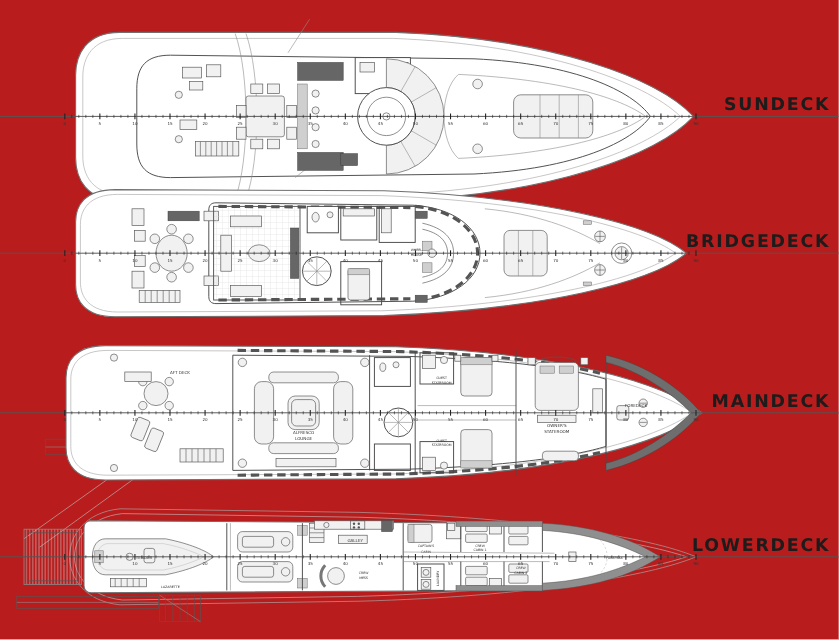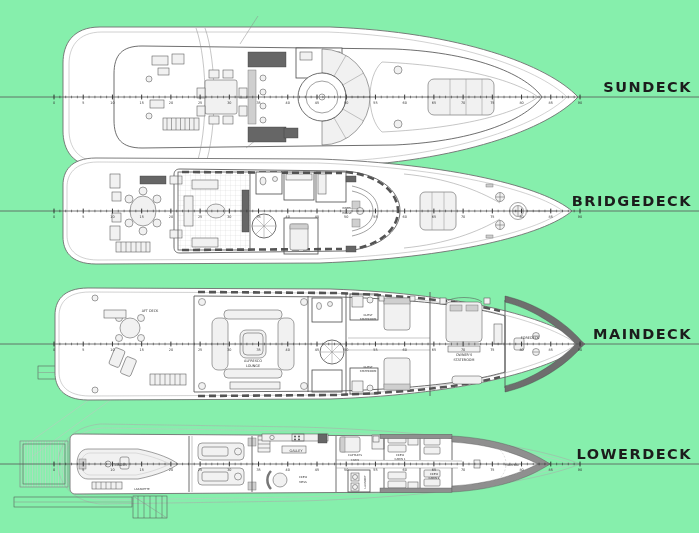--- a/index.html
+++ b/index.html
@@ -1,16 +1,16 @@
 <!DOCTYPE html>
 <html><head>
 <meta charset="utf-8">
 <style>
   html,body{margin:0;padding:0;background:#fff;}
-  #stage{position:relative;width:699px;height:533px;background:#86efac;overflow:hidden;
+  #stage{position:relative;width:699px;height:533px;background:#b91c1c;overflow:hidden;
          font-family:"DejaVu Sans",sans-serif;}
   svg{display:block}
   .hull{fill:#ffffff;stroke:#6f6f6f;stroke-width:0.9;}
   .fair{fill:none;stroke:#aaaaaa;stroke-width:0.55;}
   .fair2{fill:none;stroke:#c3c3c3;stroke-width:0.5;}
   .wall{fill:#ffffff;stroke:#4a4a4a;stroke-width:0.8;}
   .wall-n{fill:none;stroke:#4a4a4a;stroke-width:0.8;}
   .thin{fill:none;stroke:#8c8c8c;stroke-width:0.5;}
   .furn{fill:#f1f1f1;stroke:#555;stroke-width:0.55;}
   .furn-n{fill:none;stroke:#555;stroke-width:0.55;}

